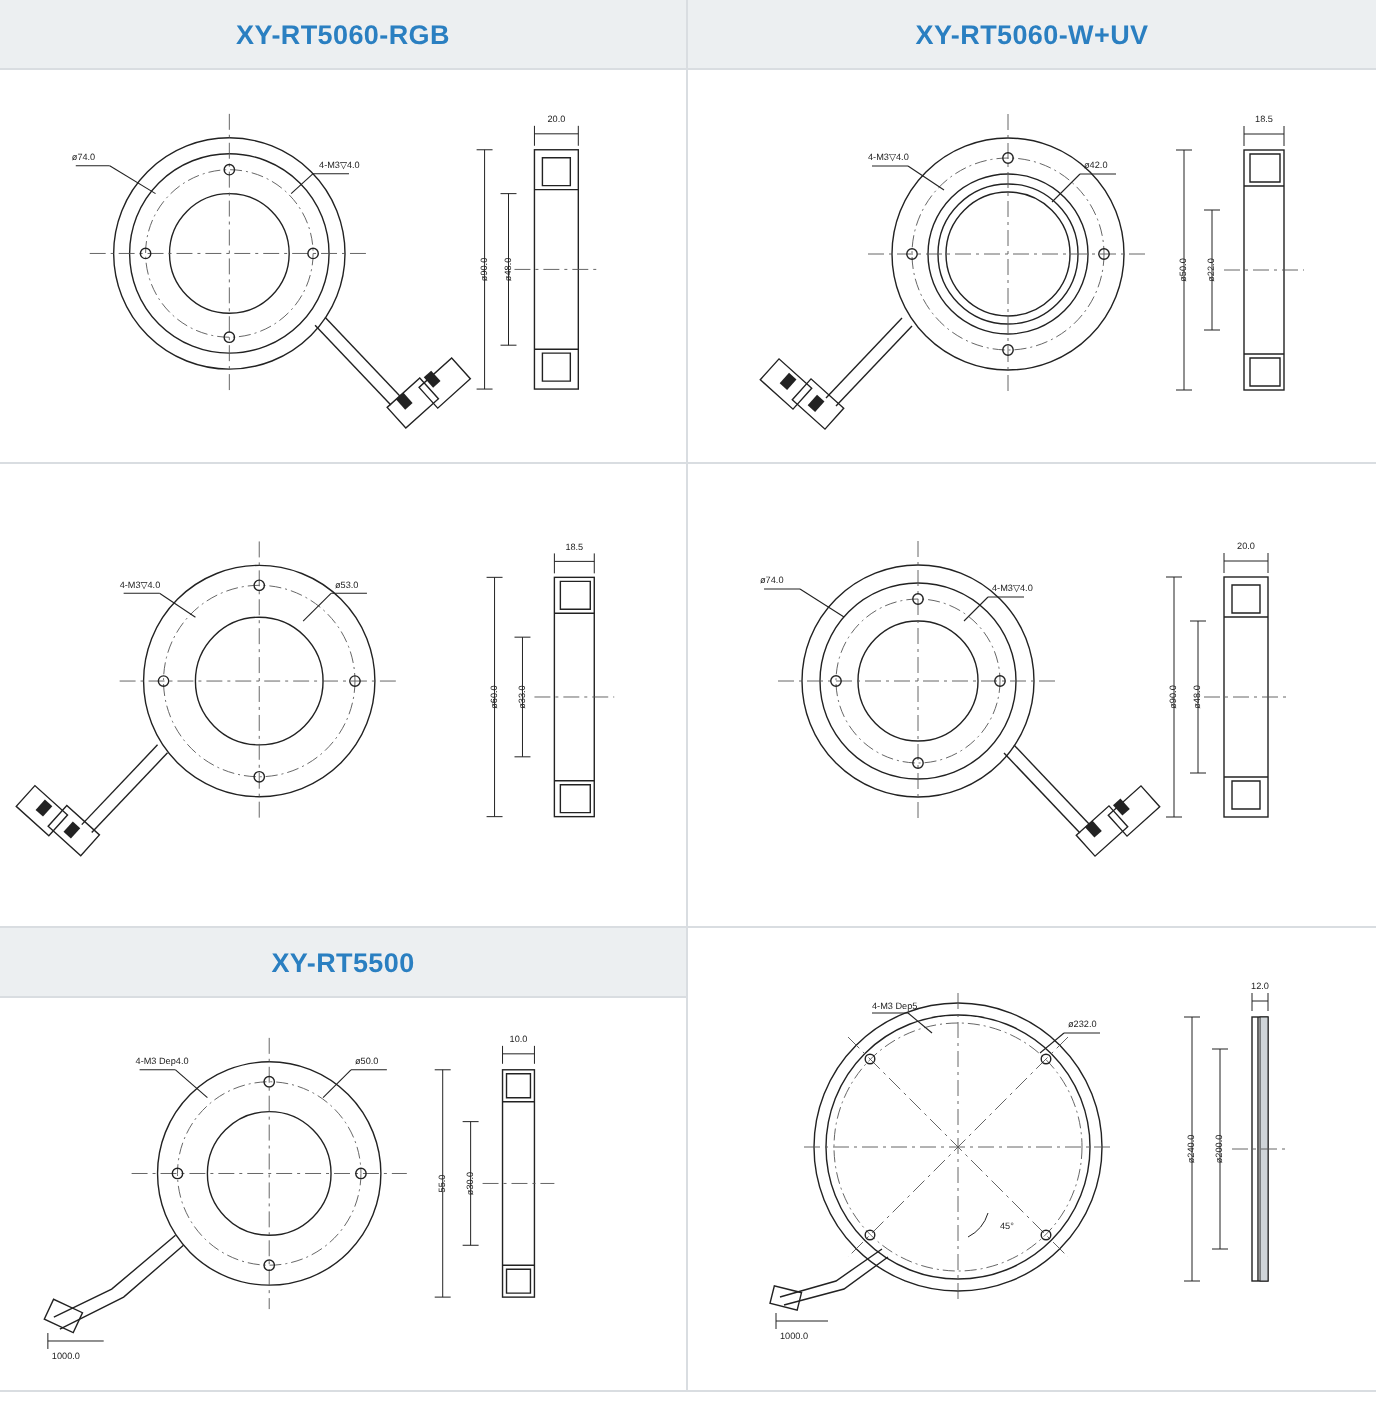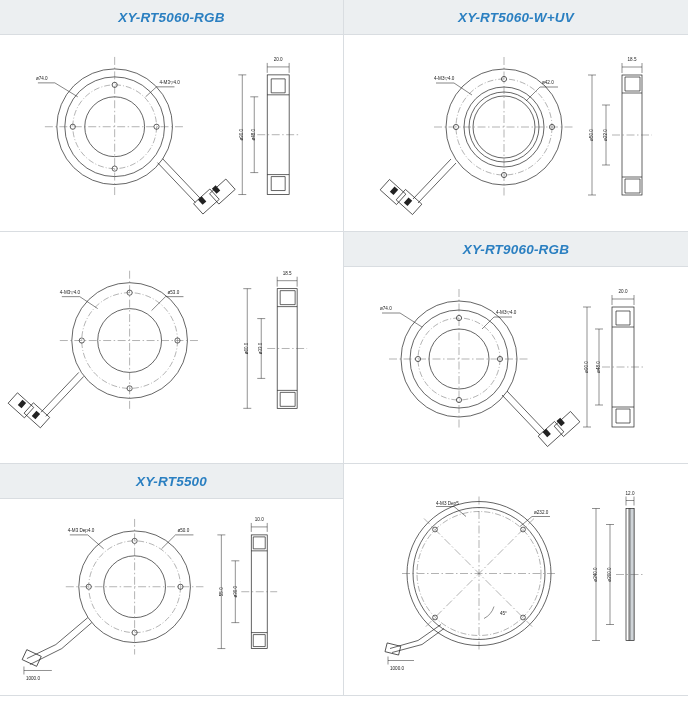--- a/index.html
+++ b/index.html
@@ -28,21 +28,20 @@
   .cell:nth-child(2n){border-right:none;}
   .title{
     height:34px;min-height:34px;
     background:#eceff1;
     border-bottom:1px solid #d9dde1;
     display:flex;align-items:center;justify-content:center;
     color:#2a7fc1;
     font-size:13.5px;
     font-weight:bold;
     letter-spacing:.2px;
-    font-style:italic;
   }
   .draw{
     flex:1;position:relative;background:#fff;
   }
   .draw svg{display:block;width:100%;height:100%;}
   .dim{font-family:"Liberation Sans", sans-serif;font-size:4.6px;fill:#222;}
   svg text{dominant-baseline:middle;}
 </style>
 </head>
 <body>
@@ -249,21 +248,20 @@
         <text class="dim" x="60" y="44" text-anchor="start">4-M3▽4.0</text>
         <text class="dim" x="168" y="44" text-anchor="start">ø53.0</text>
         <text class="dim" x="248" y="100" text-anchor="middle" transform="rotate(-90 248 100)">ø60.0</text>
         <text class="dim" x="262" y="100" text-anchor="middle" transform="rotate(-90 262 100)">ø33.0</text>
         <text class="dim" x="288" y="25" text-anchor="middle">18.5</text>
       </svg>
     </div>
   </div>
 
   <div class="cell">
-    <div class="title">XY-RT9060-RGB</div>
     <div class="draw">
       <svg viewBox="0 0 344 198" preserveAspectRatio="xMidYMid meet">
         <g stroke="#222" fill="none" stroke-width="0.7">
           <circle cx="115" cy="92" r="58"></circle>
           <circle cx="115" cy="92" r="49"></circle>
           <circle cx="115" cy="92" r="30"></circle>
           <g stroke="#555" stroke-width="0.45" stroke-dasharray="8,2.5,1.5,2.5">
             <line x1="45" y1="92" x2="185" y2="92"></line>
             <line x1="115" y1="22" x2="115" y2="162"></line>
             <circle cx="115" cy="92" r="41" stroke-dasharray="6,2,1,2"></circle>

